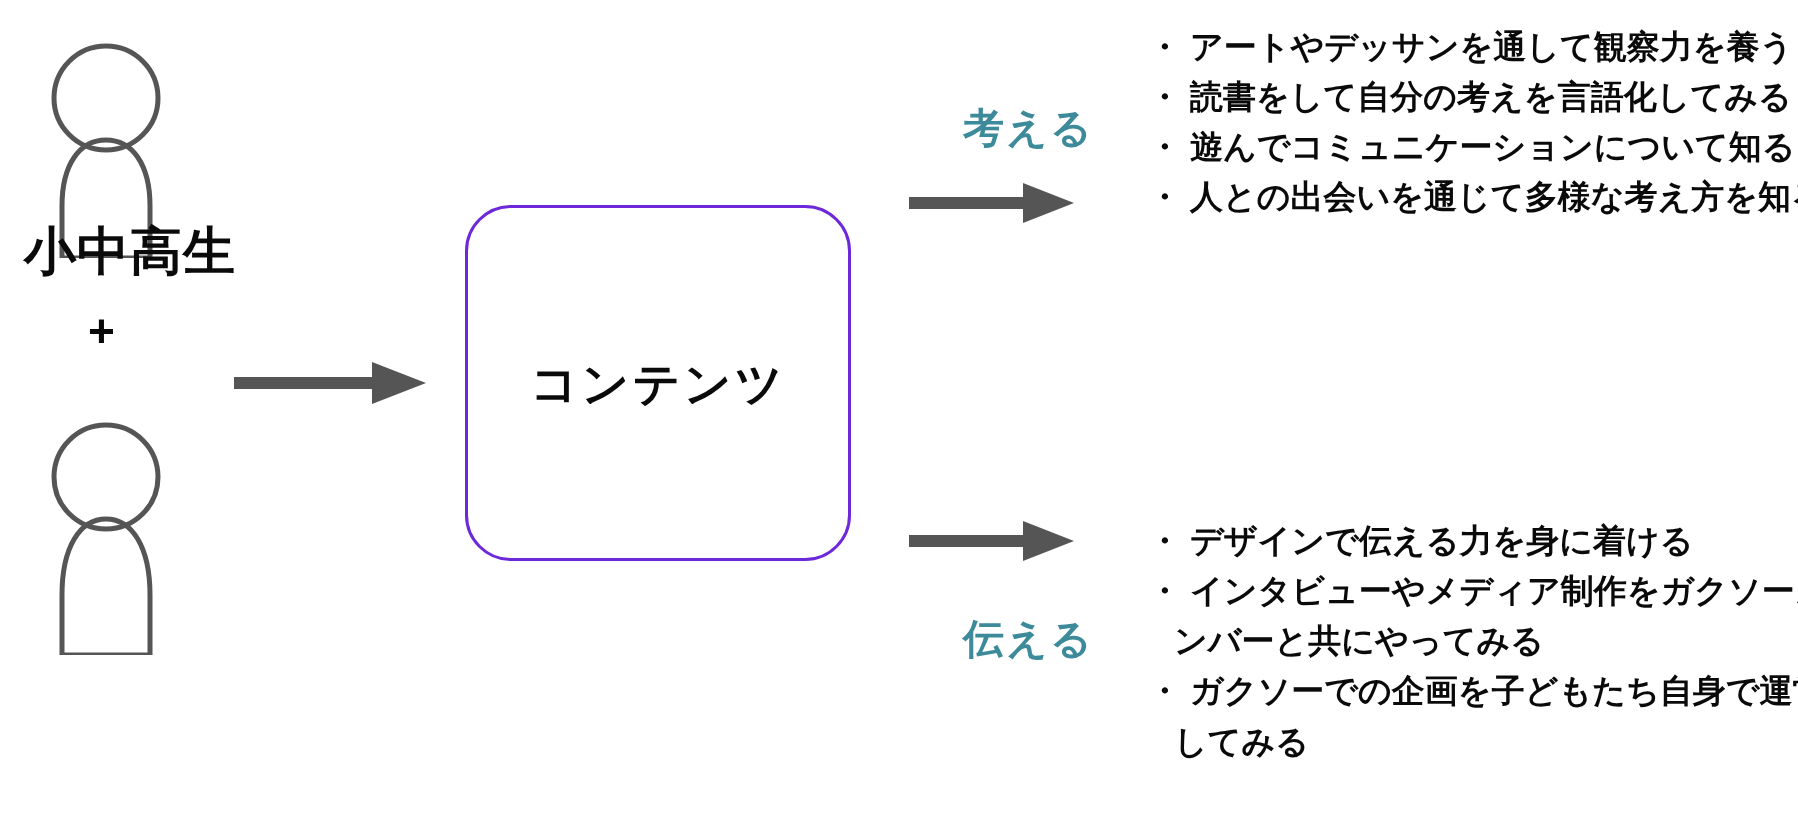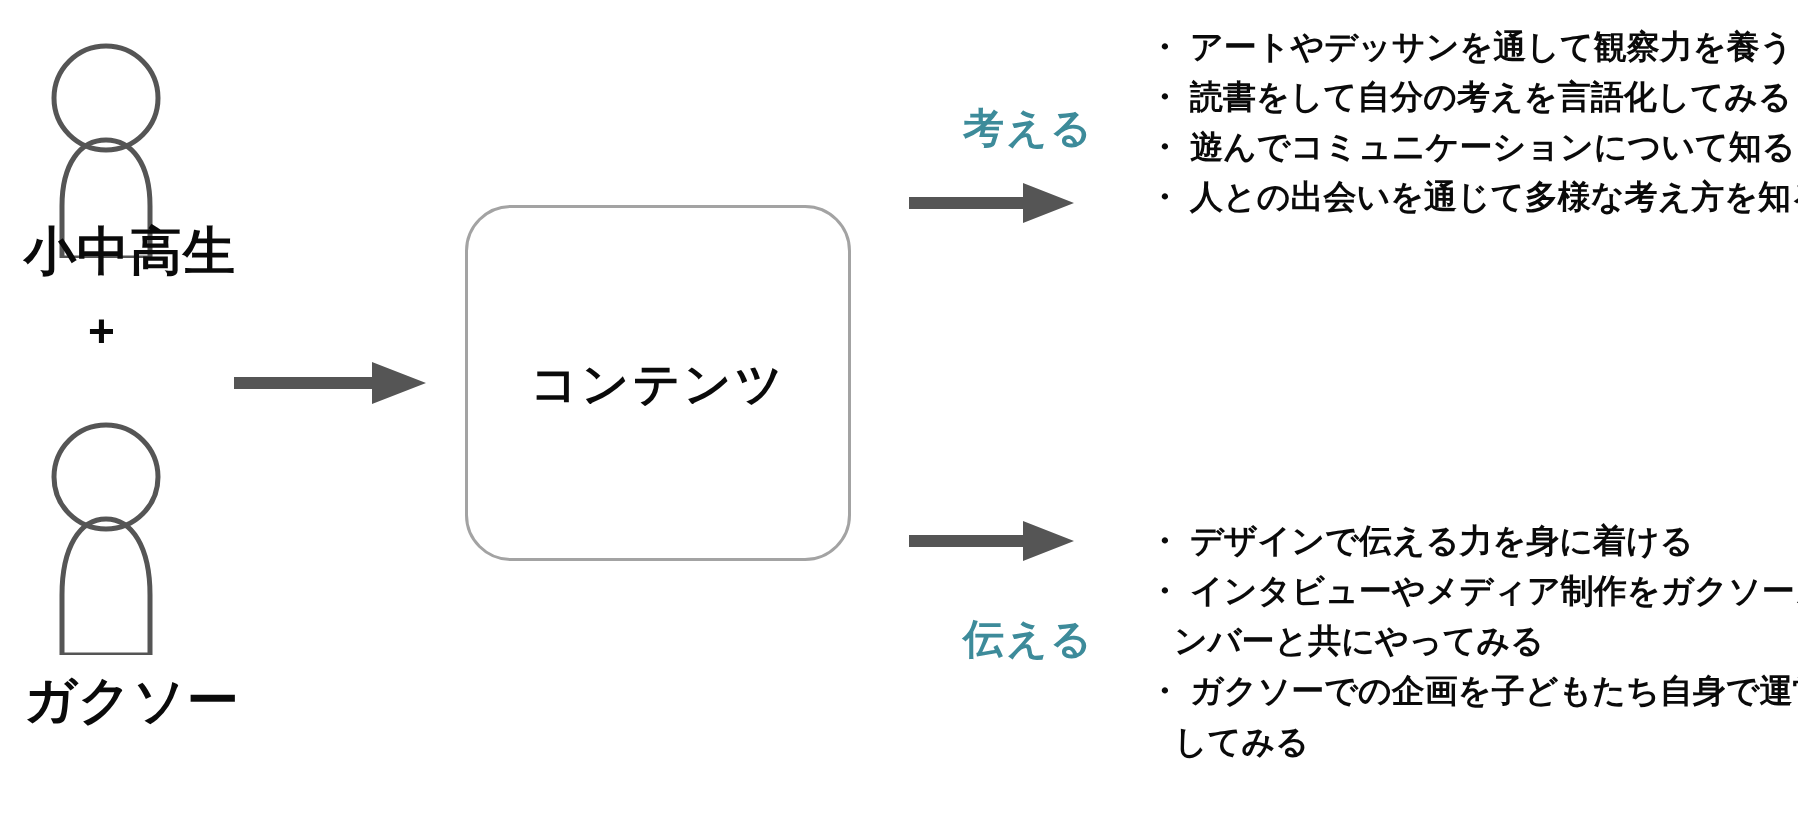--- a/index.html
+++ b/index.html
@@ -40,21 +40,21 @@
     font-size: 46px;
     font-weight: 700;
     color: #0a0a0a;
     line-height: 1;
   }
 
   
   .content-box {
     position: absolute;
     box-sizing: border-box;
-    border: 3px solid #a3a3a3;
+    border: 3px solid #6d28d9;
     border-radius: 46px;
     background: #ffffff;
     display: flex;
     align-items: center;
     justify-content: center;
   }
   .content-box-label {
     font-size: 47px;
     font-weight: 700;
     letter-spacing: 3px;
@@ -117,21 +117,20 @@
   <div class="person-label" style="left:24px; top:225px;">小中高生</div>
 
   <div class="plus-sign" style="left:88px; top:308px;">+</div>
 
   <div class="person" style="left:26px; top:415px; width:160px; height:240px;">
     <svg viewBox="0 0 160 240" xmlns="http://www.w3.org/2000/svg">
       <circle cx="80" cy="62" r="52" fill="none" stroke="#555555" stroke-width="5"></circle>
       <path d="M 36 240 L 36 180 C 36 132 54 104 80 104 C 106 104 124 132 124 180 L 124 240 Z" fill="none" stroke="#555555" stroke-width="5" stroke-linejoin="round"></path>
     </svg>
   </div>
-  <div class="person-label" style="left:24px; top:674px;">ガクソー</div>
 
   <div class="arrow" style="left:234px; top:358px; width:192px; height:50px;">
     <svg viewBox="0 0 192 50" xmlns="http://www.w3.org/2000/svg">
       <path d="M 0 19 L 138 19 L 138 4 L 192 25 L 138 46 L 138 31 L 0 31 Z" fill="#555555"></path>
     </svg>
   </div>
 
   <div class="content-box" style="left:465px; top:205px; width:386px; height:356px;">
     <span class="content-box-label">コンテンツ</span>
   </div>

